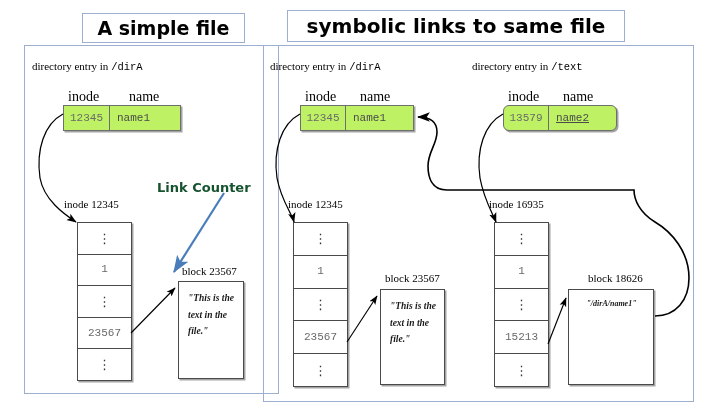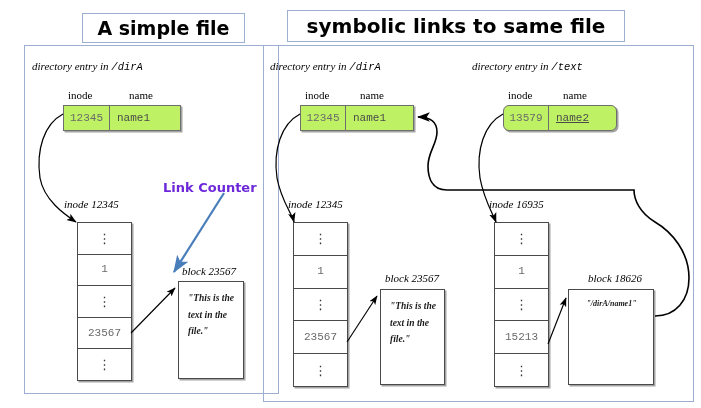--- a/index.html
+++ b/index.html
@@ -15,23 +15,23 @@
   
   .title-box{position:absolute;border:1px solid #9dafd0;background:#ffffff;
              font-family:"DejaVu Sans",sans-serif;font-weight:bold;
              color:#000000;text-align:center;white-space:nowrap;
              display:flex;align-items:center;justify-content:center;}
   #title-left{left:82px;top:13px;width:161px;height:28px;font-size:19px;}
   #title-right{left:287px;top:10px;width:336px;height:30px;font-size:20px;}
 
   
   .cap{position:absolute;font-family:"Liberation Serif",serif;font-size:11px;
-       color:#000;white-space:nowrap;font-style:italic;}
+       color:#000;white-space:nowrap;}
   .cap .mono{font-family:"Liberation Mono",monospace;font-size:10.5px;}
-  .colhead{position:absolute;font-family:"Liberation Serif",serif;font-size:11px;
+  .colhead{position:absolute;font-family:"Liberation Serif",serif;font-size:14px;
            color:#000;white-space:nowrap;}
 
   
   .dirent{position:absolute;border:1px solid #6e6e6e;background:#bef264;
           box-shadow:1.5px 1.5px 0 rgba(90,90,90,.55);
           display:flex;align-items:stretch;}
   .dirent .inode-cell{border-right:1px solid #6e6e6e;display:flex;
           align-items:center;justify-content:center;
           font-family:"Liberation Mono",monospace;font-size:11px;color:#6a6a6a;}
   .dirent .name-cell{display:flex;align-items:center;padding-left:7px;
@@ -51,23 +51,23 @@
 
   
   .blockbox{position:absolute;border:1px solid #4a4a4a;background:#fff;
           box-shadow:1.5px 1.5px 0 rgba(90,90,90,.55);
           padding:8px 8px 0 9px;box-sizing:border-box;}
   .blockbox .btxt{font-family:"Liberation Serif",serif;font-style:italic;
           font-weight:bold;font-size:9.5px;color:#1a1a1a;line-height:1.75;}
   .blockbox.small .btxt{font-size:8px;line-height:1.4;}
 
   
-  #link-counter-label{position:absolute;left:163px;top:180px;
+  #link-counter-label{position:absolute;left:157px;top:180px;
           font-family:"DejaVu Sans",sans-serif;font-weight:bold;font-size:13px;
-          color:#6d28d9;white-space:nowrap;}
+          color:#14532d;white-space:nowrap;}
 
   svg.overlay{position:absolute;left:0;top:0;width:701px;height:408px;
           pointer-events:none;overflow:visible;}
 </style>
 </head>
 <body>
 
 <div class="root">
 
   <div class="panel" id="panel-left"></div>

